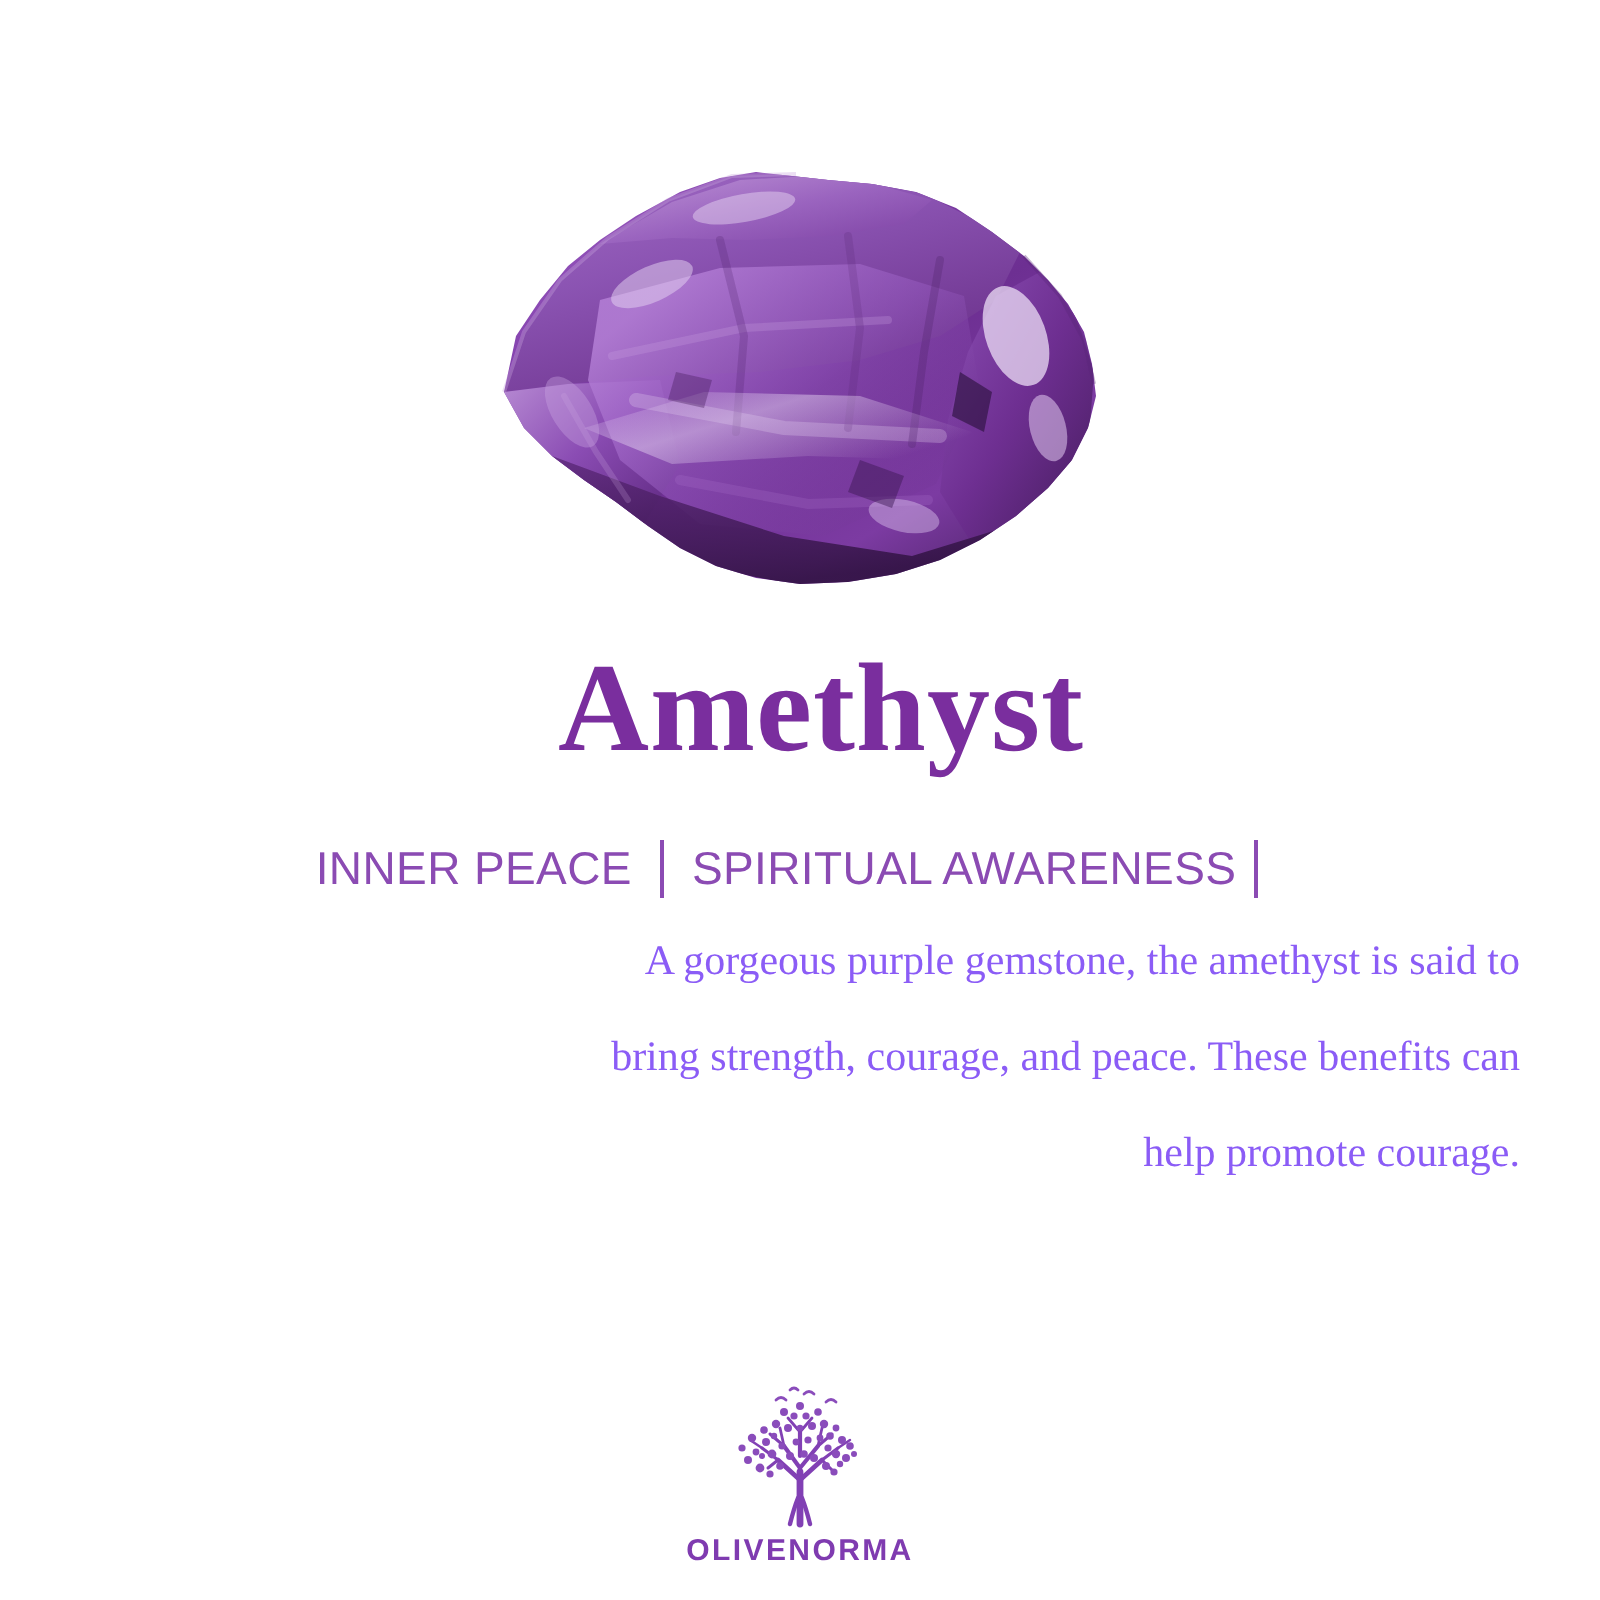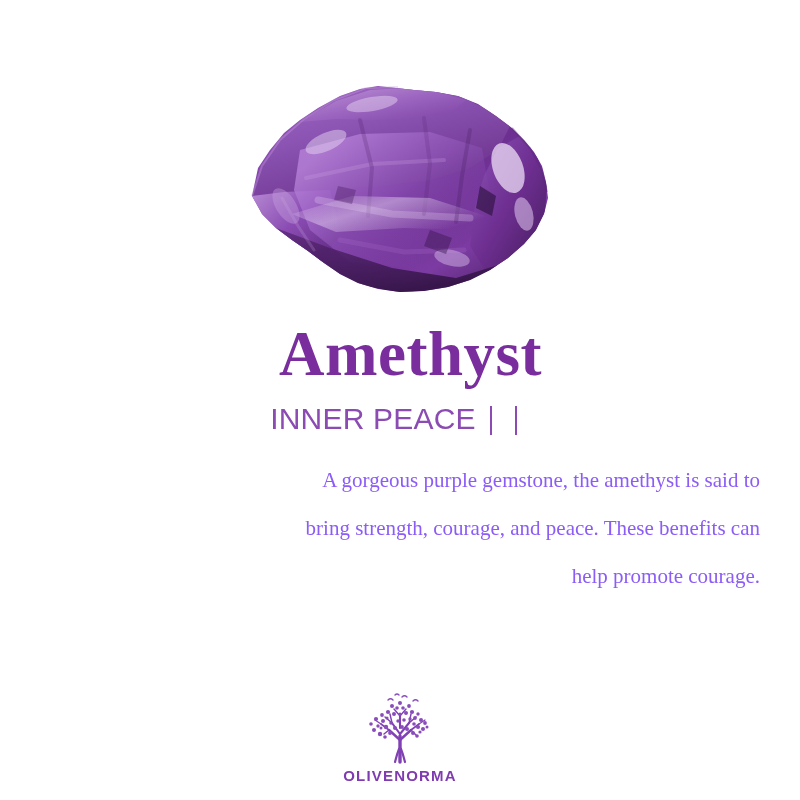--- a/index.html
+++ b/index.html
@@ -51,27 +51,27 @@
     display: flex;
     align-items: center;
     justify-content: center;
     width: 100%;
     padding-left: 21px;
   }
 
   
   .keywords {
     display: flex;
-    align-items: center;
+    align-items: flex-end;
     justify-content: center;
     width: 100%;
     height: 58px;
     color: #8b4bb3;
     font-family: "Liberation Sans", sans-serif;
-    font-size: 30px;
+    font-size: 23px;
     font-weight: 400;
     letter-spacing: 0.2px;
     white-space: nowrap;
   }
   .keywords .kw { color: #8b4bb3; }
   .keywords .sep {
     display: inline-block;
     width: 2px;
     height: 29px;
     background: #8b4bb3;
@@ -231,20 +231,21 @@
         <path d="M512,128 L530,148 L542,170 L547,192" stroke="#5a2678" stroke-width="2" fill="none"></path>
       </g>
     </svg>
   </div>
 
   <h1 class="title">Amethyst</h1>
 
   <div class="keywords">
     <span class="kw">INNER PEACE</span>
     <span class="sep"></span>
+    <span class="kw">SPIRITUAL AWARENESS</span>
     <span class="sep tight"></span>
   </div>
 
   <div class="description">
     <p>A gorgeous purple gemstone, the amethyst is said to</p>
     <p>bring strength, courage, and peace. These benefits can</p>
     <p>help promote courage.</p>
   </div>
 
   <div class="brand">

